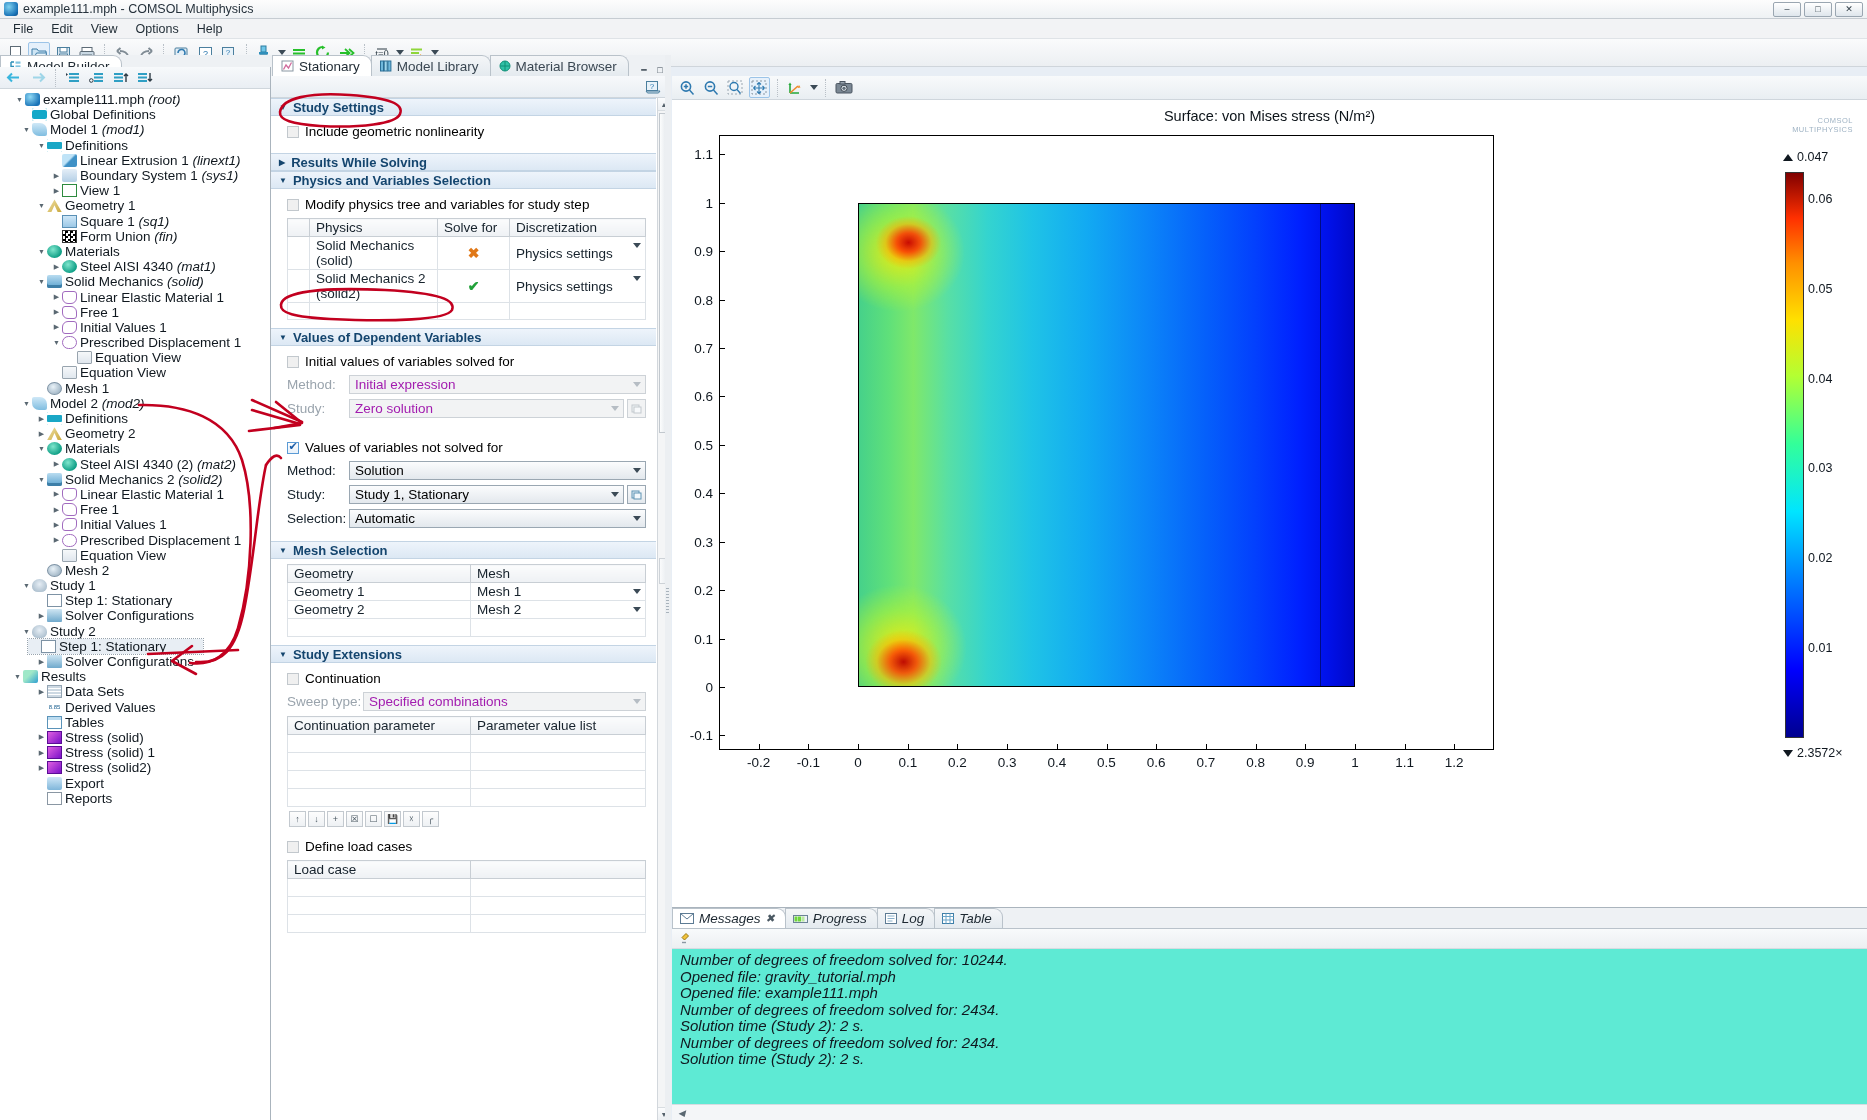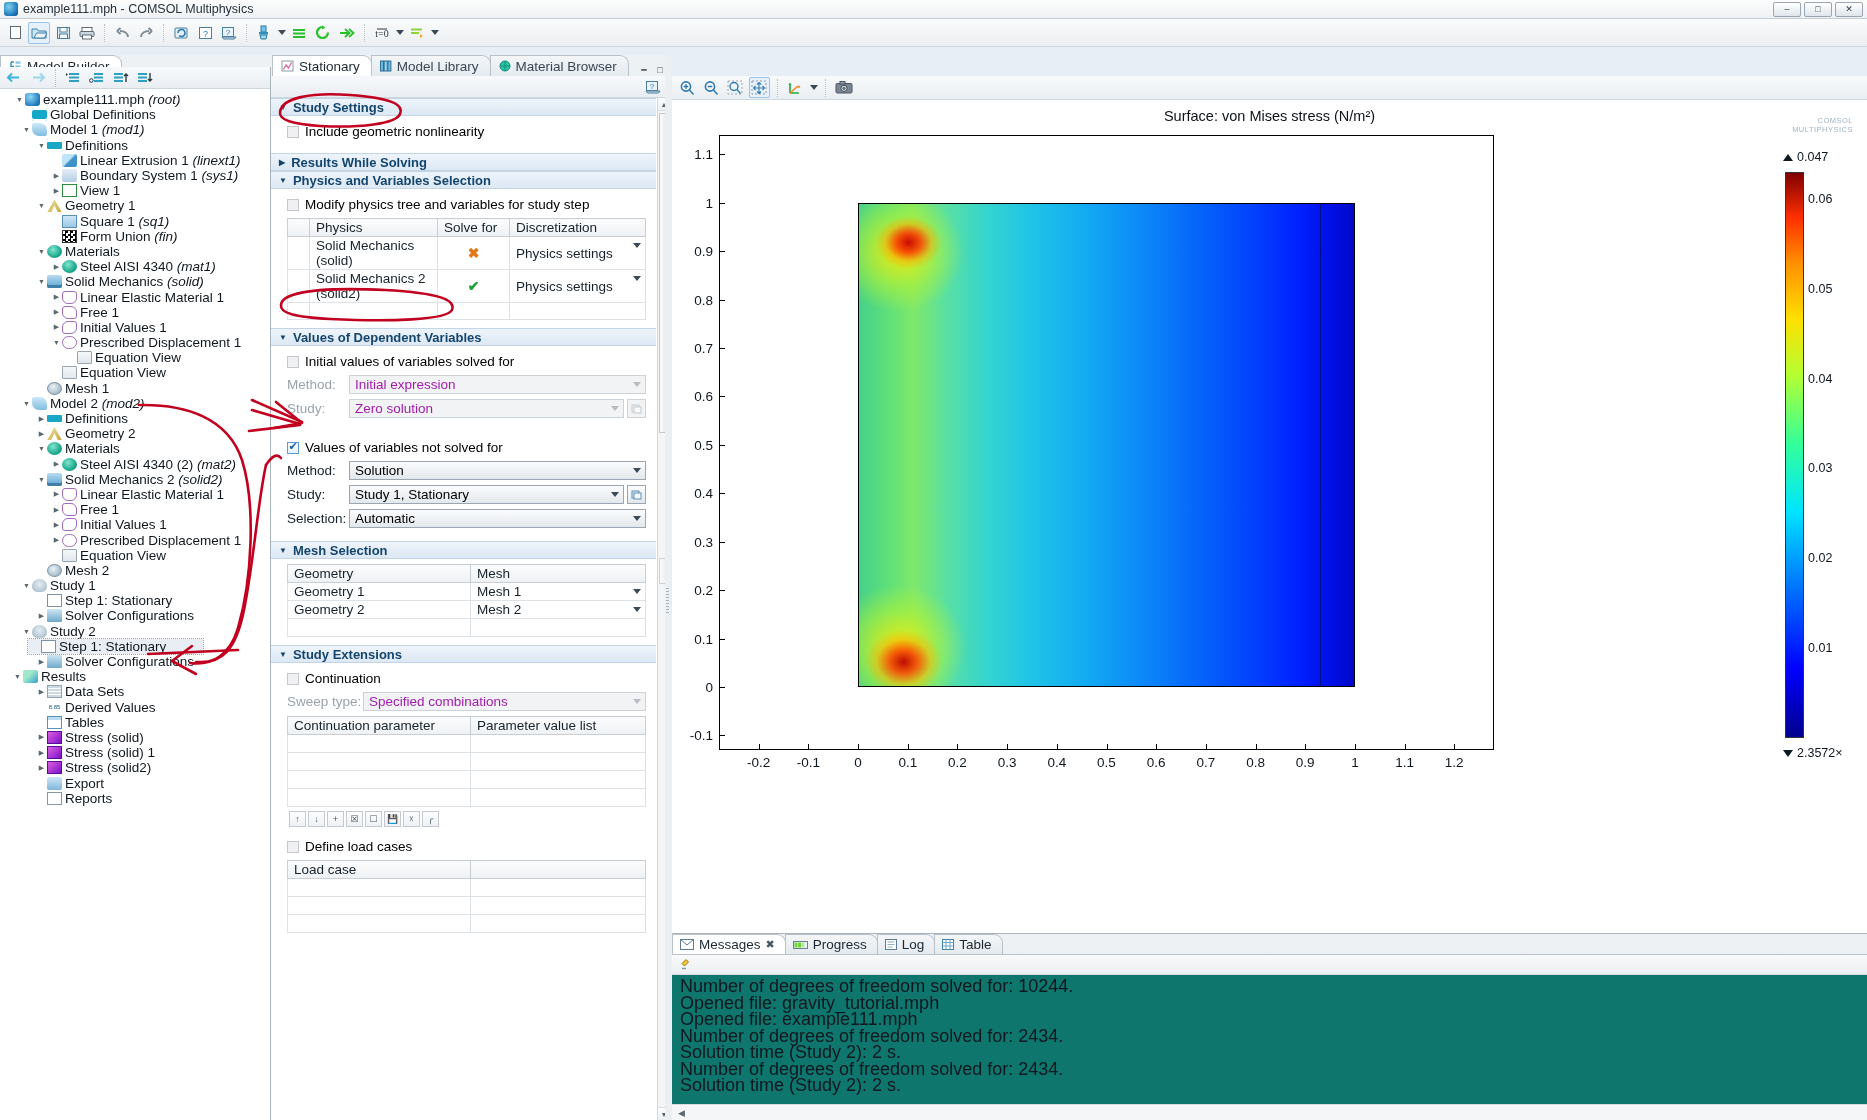--- a/index.html
+++ b/index.html
@@ -269,33 +269,33 @@
     position:absolute; left:2px; top:22px; bottom:22px; width:19px;
     background: linear-gradient(to top,
       #00008f 0%, #0000ff 12%, #0080ff 28%, #00e5ff 40%,
       #33ff99 52%, #b3ff33 64%, #ffe000 74%, #ff9000 84%, #ff3000 92%, #800000 100%);
     border:1px solid #333;
   }
   .cbtick { position:absolute; left:25px; transform:translateY(-50%); font-size:12.5px; color:#101820;}
 
   
   .msg-panel {
-    height:187px; border-top:1px solid #aab4bd; background:#0f766e;
-    display:flex; flex-direction:column;
+    height:213px; border-top:1px solid #aab4bd; background:#5eead4;
+    display:flex; flex-direction:column;font-style:italic;
   }
   .msg-tabs { height:21px; display:flex; align-items:flex-end; background:#eef1f4;
               border-bottom:1px solid #b9c2ca; }
   .mtab { height:20px; display:flex;align-items:center;gap:5px; padding:0 10px 0 7px;
           font-size:13.5px; color:#1d2831;
           background:linear-gradient(#f4f6f8,#e4eaef);
           border:1px solid #b9c2ca;border-bottom:none;border-radius:0 9px 0 0;margin-right:-1px;}
   .mtab.sel { background:#fff; }
   .msg-tool { height:20px; background:linear-gradient(#f8fafb,#eceff2);
               border-bottom:1px solid #d7dce1; display:flex;align-items:center;padding-left:6px;}
-  .msg-list { flex:1; padding:3px 8px; font-size:18px; color:#10181f; overflow:hidden;
+  .msg-list { flex:1; padding:3px 8px; font-size:15px; color:#10181f; overflow:hidden;
               line-height:16.5px; }
   .msg-foot { height:16px; border-top:1px solid #d7dce1; background:#f4f6f8;
               display:flex;align-items:center;padding-left:6px;font-size:9px;color:#5a6872;}
 
   
   .annot { position:absolute; left:0; top:0; width:1867px; height:1120px;
            pointer-events:none; z-index:50; }
 
   .sash { position:absolute; width:6px; top:55px; bottom:0; background:#eceff2; }
   .sash .dots { position:absolute; top:50%; left:1px; width:3px; height:26px;
@@ -309,20 +309,27 @@
   <div class="titlebar">
     <span class="app-icon"></span>
     <span class="title">example111.mph - COMSOL Multiphysics</span>
     <span class="win-btns">
       <span class="winbtn">–</span>
       <span class="winbtn">□</span>
       <span class="winbtn">✕</span>
     </span>
   </div>
 
+  <div class="menubar">
+    <span class="mi">File</span>
+    <span class="mi">Edit</span>
+    <span class="mi">View</span>
+    <span class="mi">Options</span>
+    <span class="mi">Help</span>
+  </div>
 
   <div class="toolbar">
     <span class="tbtn">
       <svg width="15" height="15">
           <rect x="2.5" y="1.5" width="10" height="12" fill="#fff" stroke="#5d6b76"></rect>
         </svg>
       </span>
     <span class="tbtn active">
       <svg width="16" height="14">
           <path d="M1 3h5l1.5 2H15v7H1z" fill="#cfe6f5" stroke="#3d7da8"></path>

